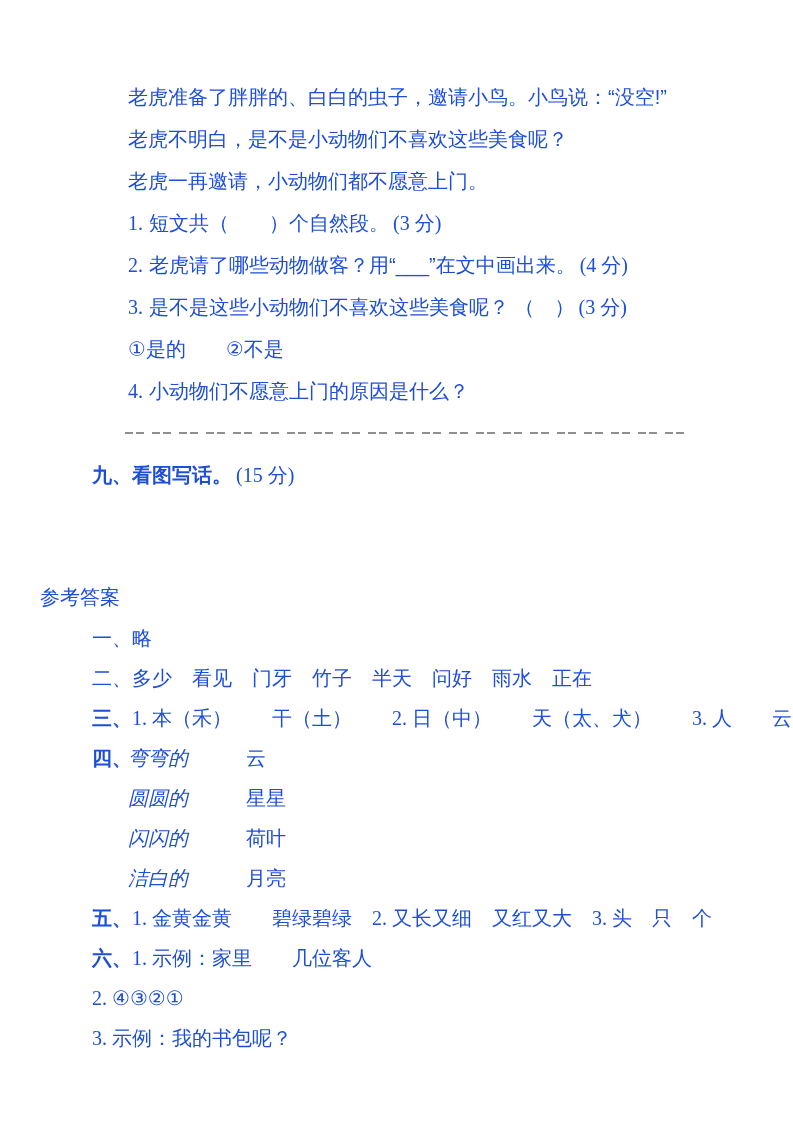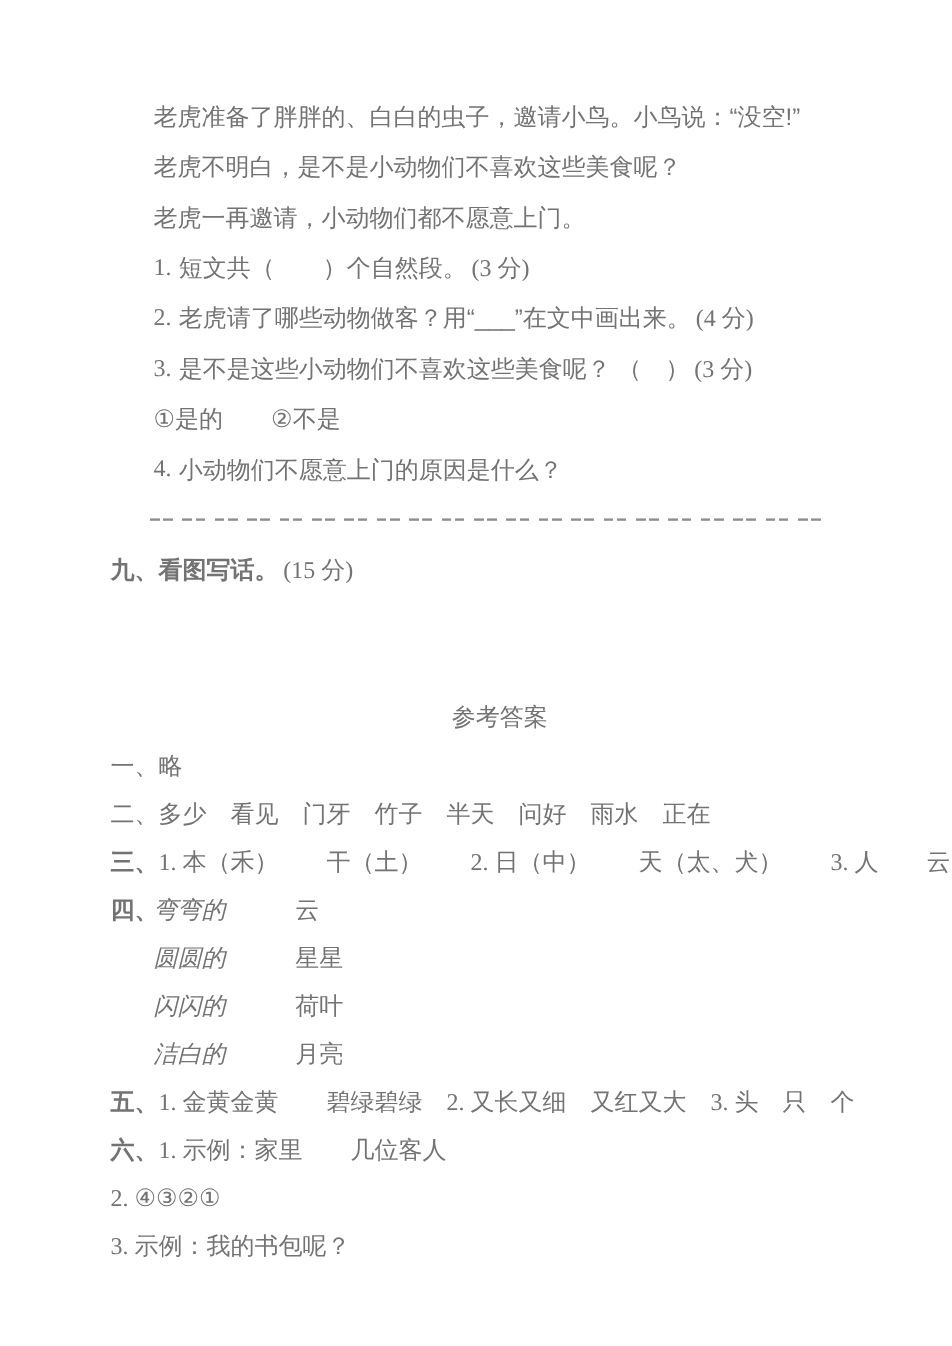--- a/index.html
+++ b/index.html
@@ -1,21 +1,21 @@
 <!DOCTYPE html>
 <html><head>
 <meta charset="utf-8">
 <style>
   html, body { margin: 0; padding: 0; background: #ffffff; }
   .page {
     position: relative;
     width: 793px;
     height: 1122px;
     background: #ffffff;
-    color: #737373;
+    color: #1d4ed8;
     font-family: "Liberation Sans", "DejaVu Sans", sans-serif;
     font-size: 20px;
     overflow: hidden;
   }
   .content { padding-top: 76px; }
   .line {
     height: 42px;
     display: flex;
     align-items: center;
     white-space: pre;
@@ -34,21 +34,20 @@
     height: 2px;
     background-image: repeating-linear-gradient(90deg,
       #8f8f8f 0 8px, transparent 8px 11px,
       #8f8f8f 11px 19px, transparent 19px 27px);
   }
   .answers-title {
     height: 42px;
     margin-top: 80px;
     display: flex;
     align-items: center;
-    justify-content: center;
     padding-left: 40px;
   }
   .ans-line {
     height: 40px;
     display: flex;
     align-items: center;
     white-space: pre;
     padding-left: 92px;
   }
   .marker { white-space: pre; }

